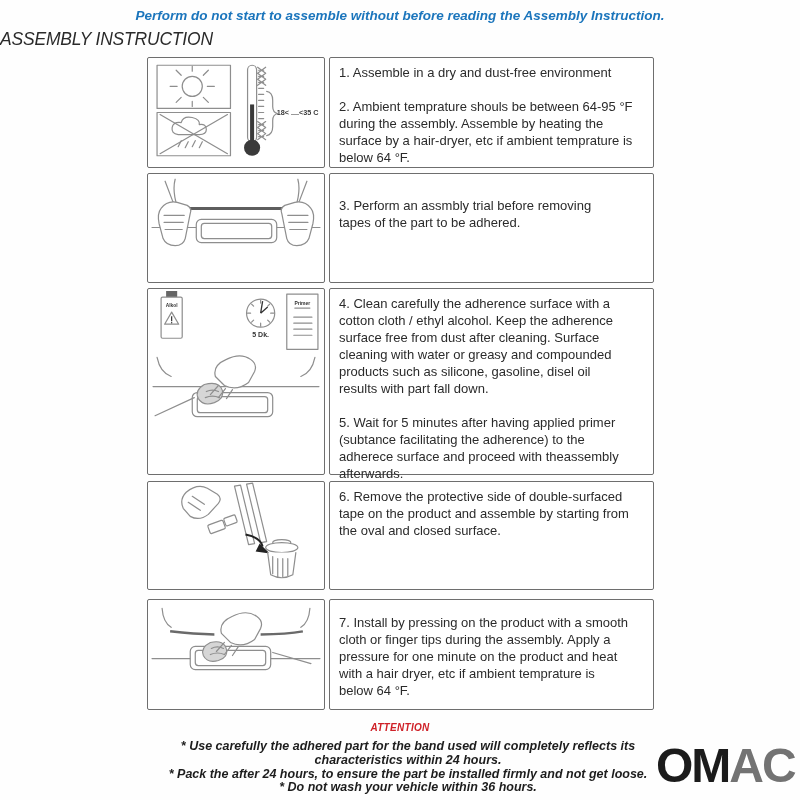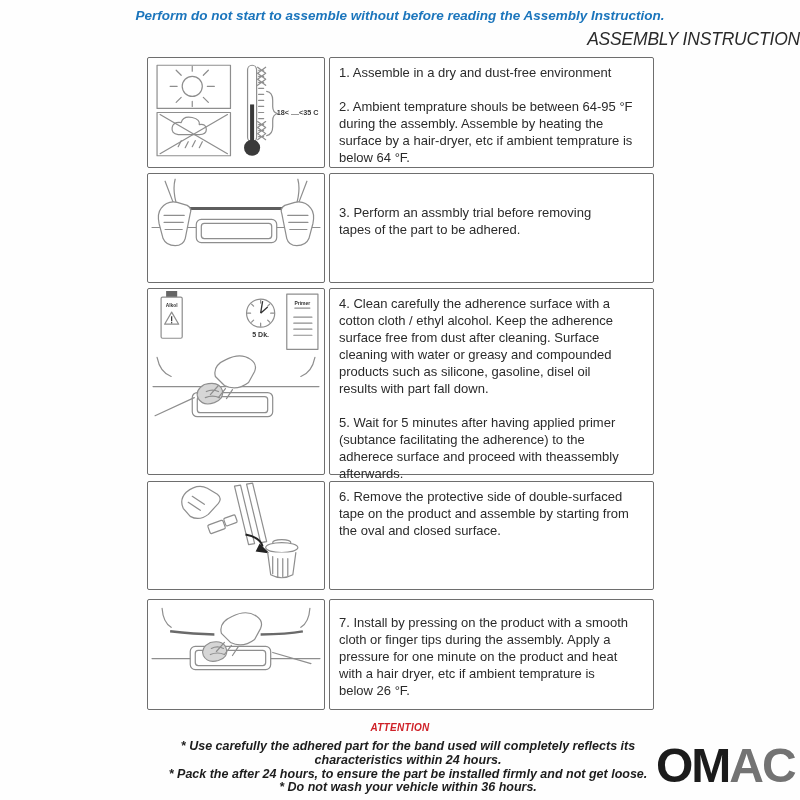--- a/index.html
+++ b/index.html
@@ -5,38 +5,38 @@
   html,body { margin:0; padding:0; background:#ffffff; }
   .page {
     position:relative; width:800px; height:800px; background:#fefefe;
     font-family:"Liberation Sans", sans-serif; overflow:hidden;
   }
   .notice {
     position:absolute; top:8px; left:0; width:800px; text-align:center;
     color:#1b75bc; font-size:13.5px; font-weight:bold; font-style:italic;
   }
   .title {
-    position:absolute; top:29px; left:0; width:800px; text-align:right;
+    position:absolute; top:29px; left:0; width:800px; text-align:left;
     color:#2a2a2a; font-size:17.5px; font-style:italic; letter-spacing:-0.2px;
   }
   .box {
     position:absolute; box-sizing:border-box; background:#fff;
     border:1.5px solid #6e6e6e; border-radius:2px;
   }
   .illus { left:147px; width:178px; }
   .txt {
     left:329px; width:325px; padding:8px 9px; white-space:pre-line;
     color:#2b2b2b; font-size:13px; line-height:17px;
   }
   .r1 { top:57px;  height:111px; }
   .r2 { top:173px; height:110px; }
   .r3 { top:288px; height:187px; }
   .r4 { top:481px; height:109px; }
   .r5 { top:599px; height:111px; }
-  .pt10 { padding-top:6px; } .pt30 { padding-top:30px; } .pt14 { padding-top:14px; }
+  .pt10 { padding-top:6px; } .pt30 { padding-top:23px; } .pt14 { padding-top:14px; }
   .illus svg { position:absolute; left:0; top:0; width:100%; height:100%; }
   .ln   { fill:none;    stroke:#8e8e8e; stroke-width:1.2; stroke-linecap:round; stroke-linejoin:round; }
   .lnf  { fill:#ffffff; stroke:#8e8e8e; stroke-width:1.2; stroke-linecap:round; stroke-linejoin:round; }
   .cloth{ fill:#d6d6d6; stroke:#8e8e8e; stroke-width:1.1; stroke-linejoin:round; }
   .attention-heading {
     position:absolute; top:722px; left:0; width:800px; text-align:center;
     color:#cf2128; font-size:10px; font-weight:bold; font-style:italic; letter-spacing:0.3px;
   }
   .notes {
     position:absolute; top:740px; left:0; width:800px; text-align:center;
@@ -201,21 +201,21 @@
           <path class="lnf" d="M84 16q14-7 24 0 7 5 4 12l-6 11q-12 9-24 3l-9-9q-3-11 11-17z"></path>
           <path class="ln" d="M76 42l-8 9 M83 45l-7 9 M90 46l-6 9"></path>
         </g>
       </g>
     </svg>
   </div>
   <div class="box txt r5 pt14">7. Install by pressing on the product with a smooth
 cloth or finger tips during the assembly. Apply a
 pressure for one minute on the product and heat
 with a hair dryer, etc if ambient temprature is
-below 26 °F.</div>
+below 64 °F.</div>
 
   <div class="attention-heading">ATTENTION</div>
   <div class="notes">
     <div class="note">* Use carefully the adhered part for the band used will completely reflects its
 characteristics within 24 hours.</div>
     <div class="note">* Pack the after 24 hours, to ensure the part be installed firmly and not get loose.</div>
     <div class="note">* Do not wash your vehicle within 36 hours.</div>
   </div>
 
   <div class="logo">

